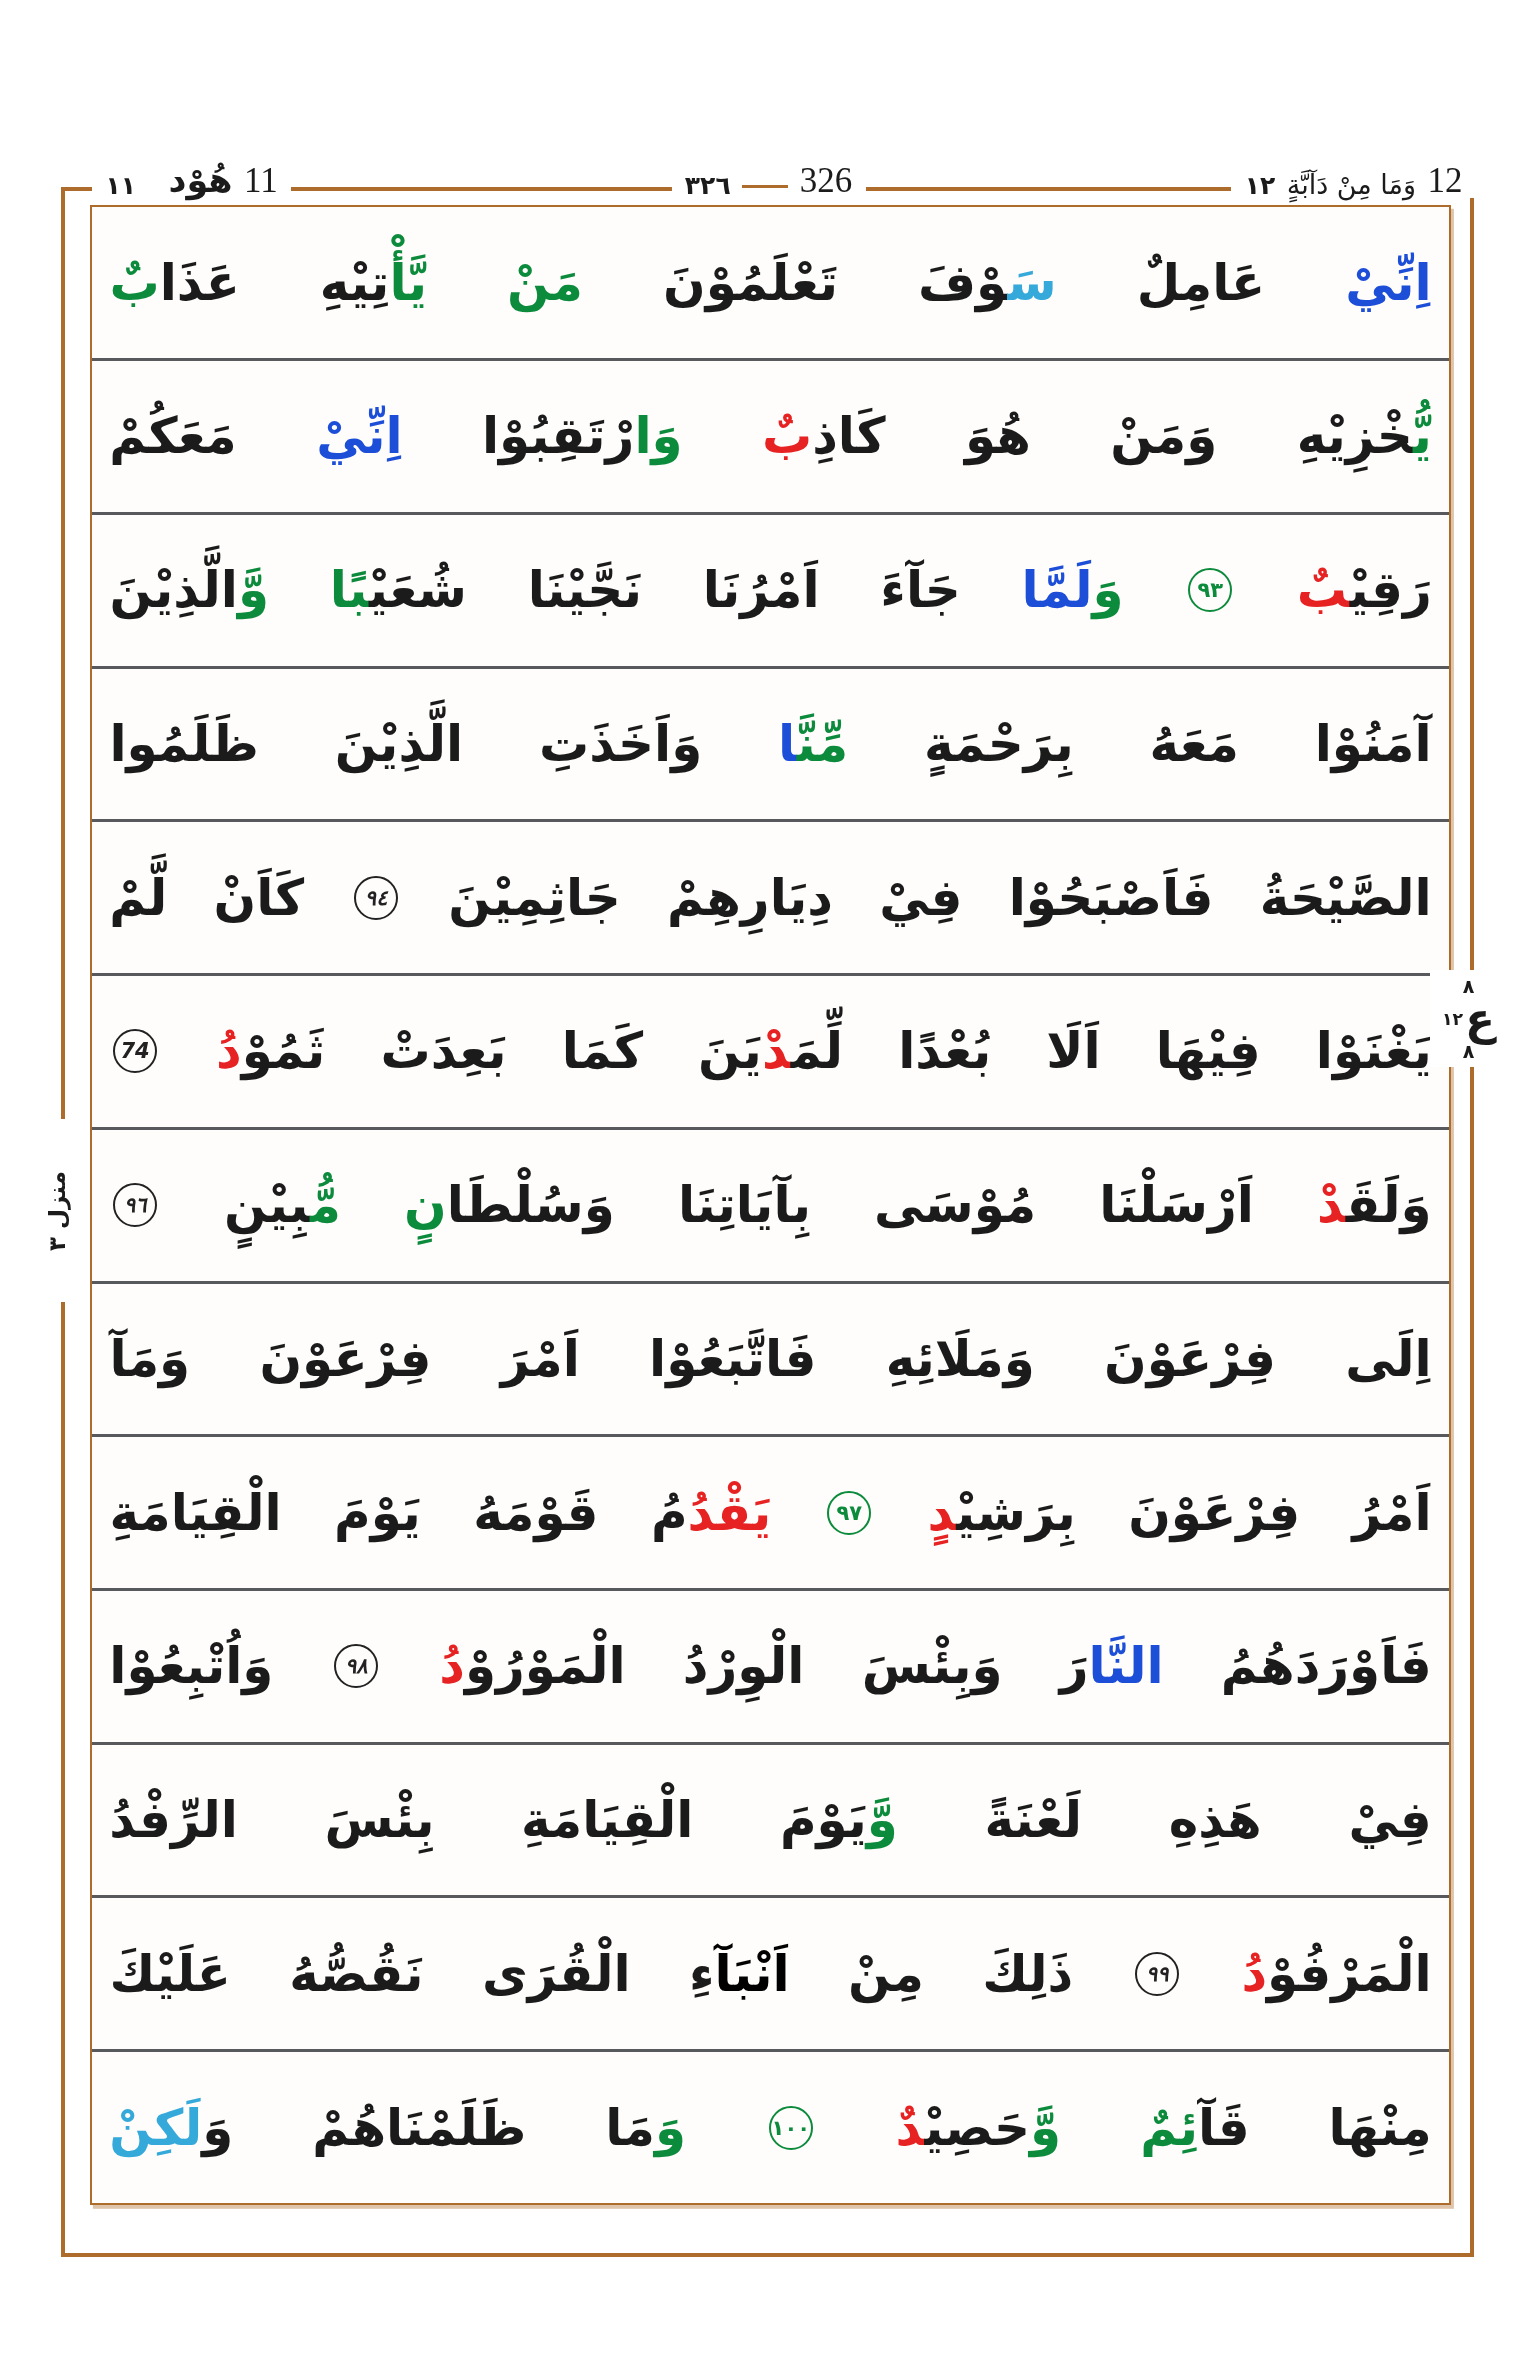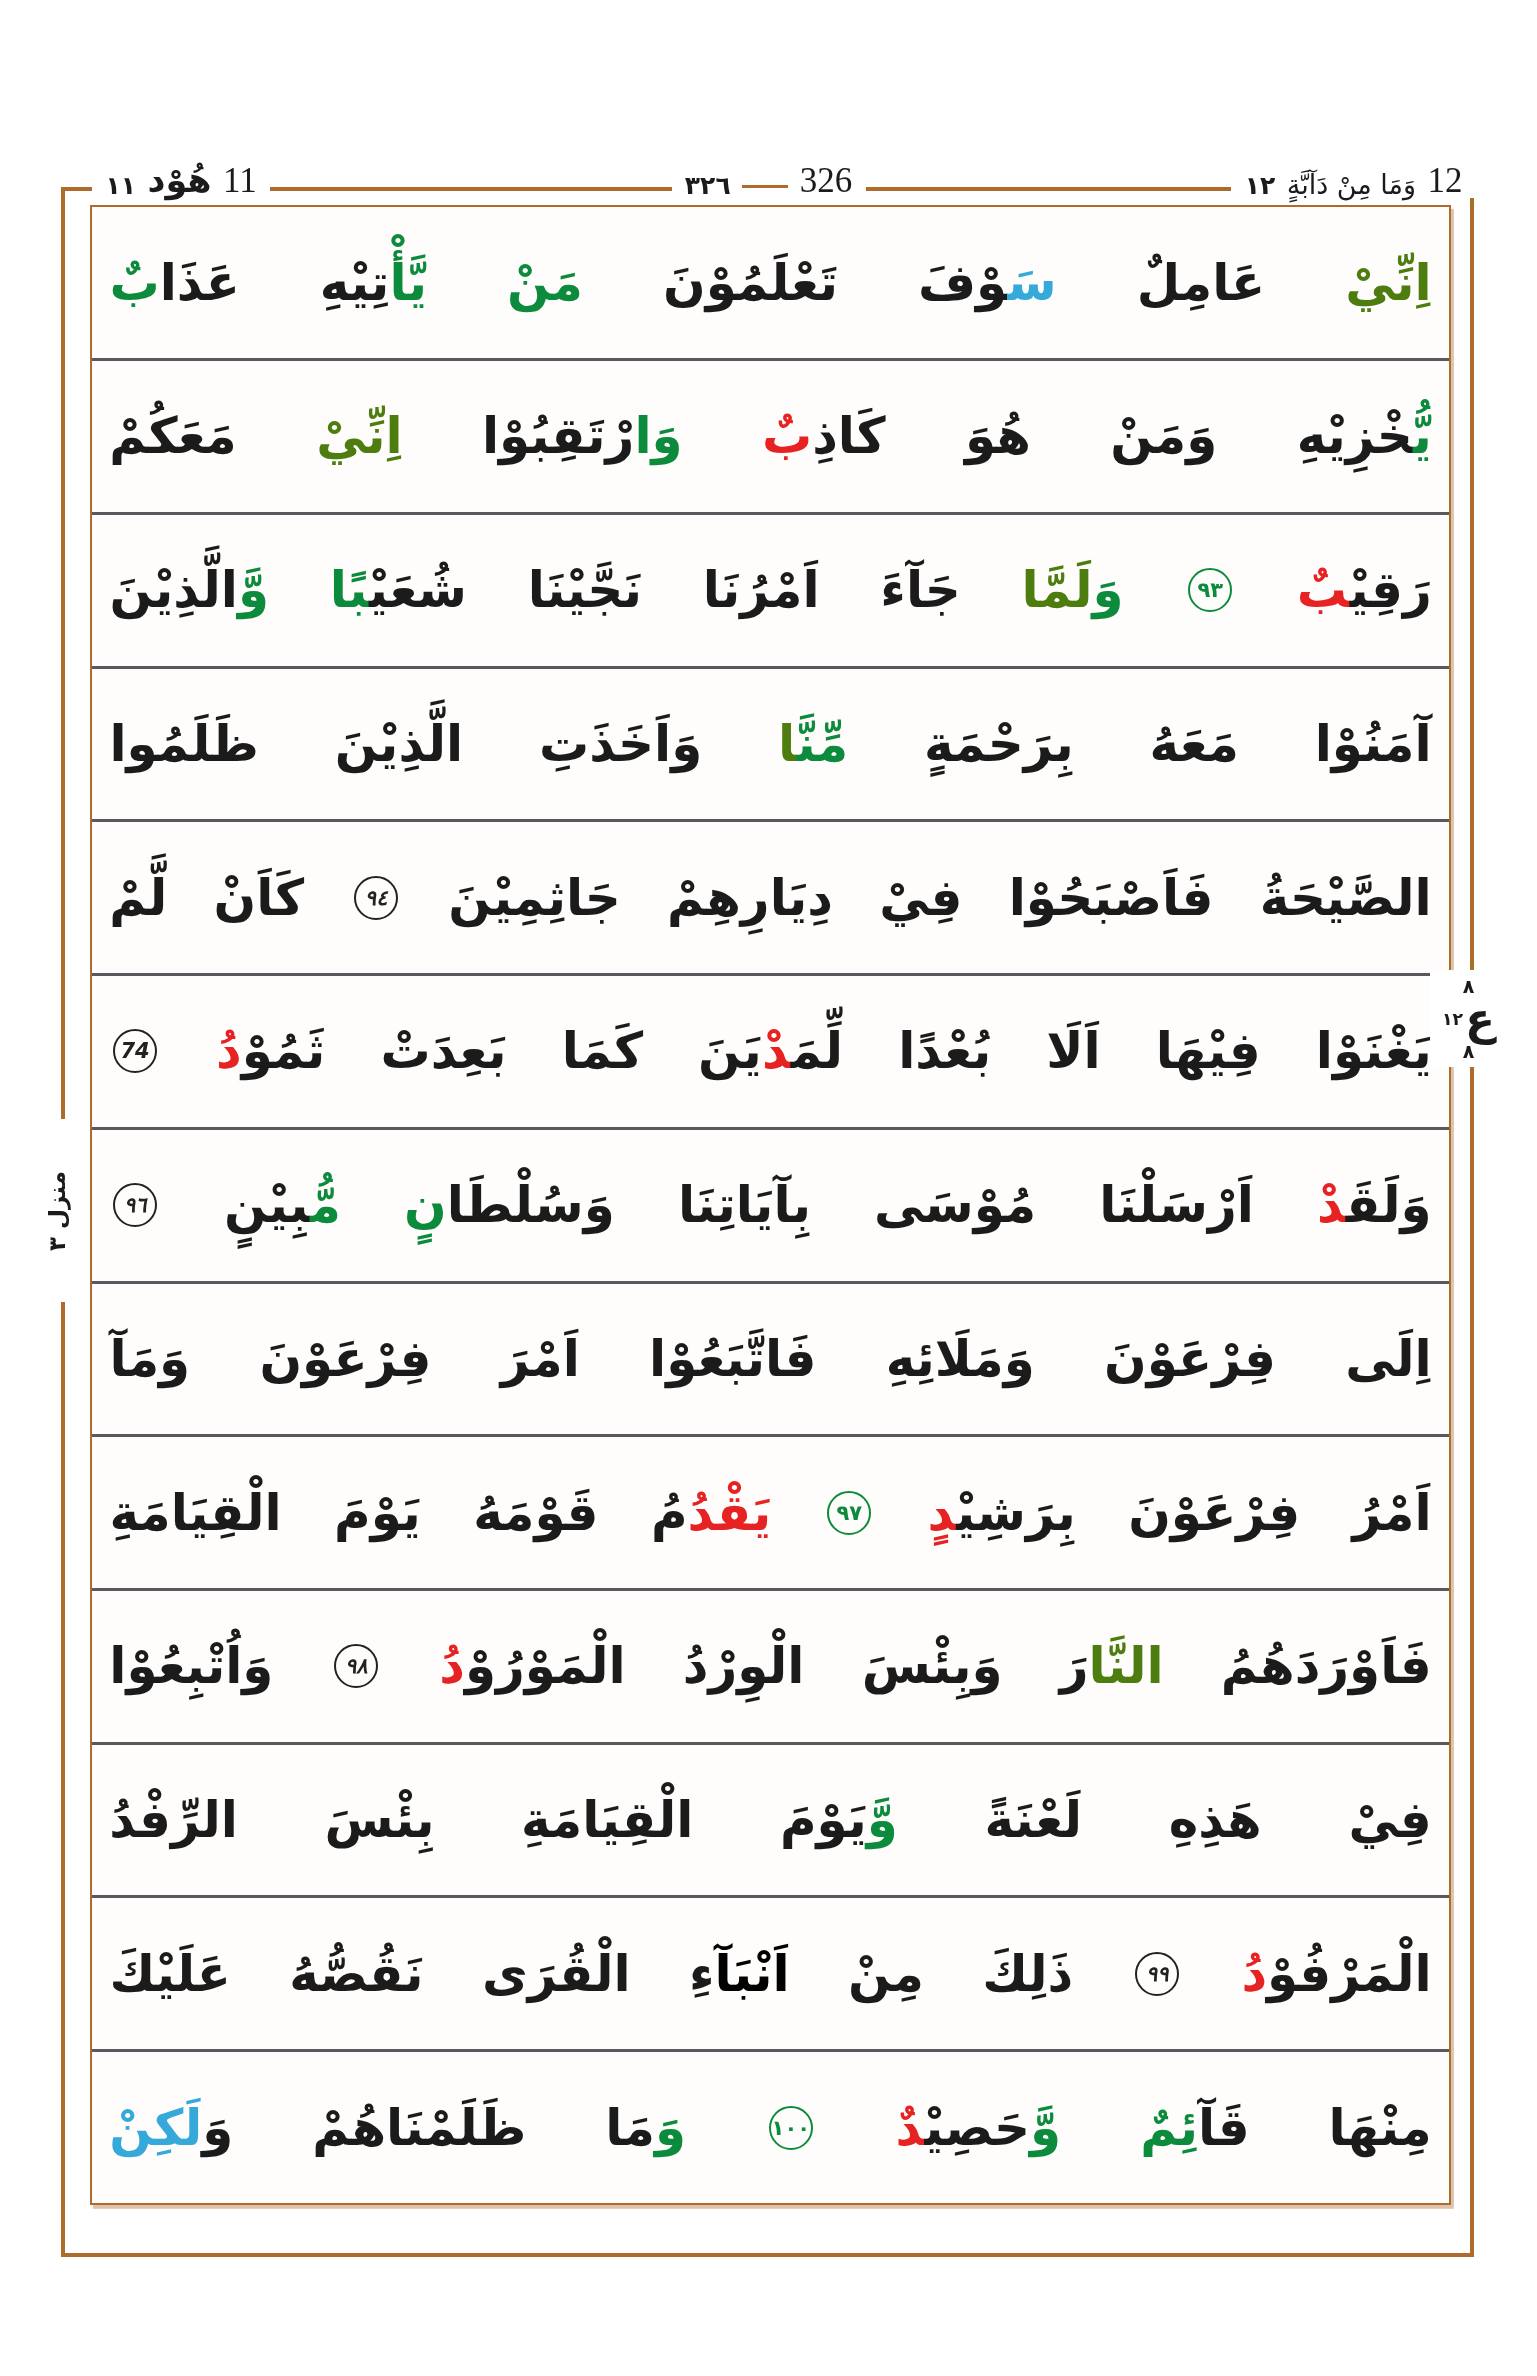--- a/index.html
+++ b/index.html
@@ -21,31 +21,31 @@
   .hdr{
     position:absolute;top:150px;height:48px;z-index:3;background:#ffffff;
     display:flex;direction:rtl;align-items:flex-end;gap:11.5px;padding:0 13.4px;
     line-height:1;white-space:nowrap;
   }
   .hdr-surah{left:92px;}
   .hdr-page{left:50%;transform:translateX(-50%);}
   .hdr-juz{right:61px;}
   .hdr .w-num{font-family:"Liberation Serif",serif;font-size:35px;color:#1b1b1b;direction:ltr;}
   .hdr .a-num{font-size:25px;font-weight:bold;color:#1b1b1b;}
-  .hdr .a-name{font-size:35px;font-weight:bold;color:#1b1b1b;}
+  .hdr .a-name{font-size:35px;font-weight:bold;color:#1b1b1b;margin-left:21px;}
   .hdr .a-name-sm{font-size:27px;font-weight:normal;color:#1b1b1b;}
   .hdr .dash{display:inline-block;width:46px;border-bottom:3.8px solid #ad6b2c;margin-bottom:9.6px;}
   
   .row{
     flex:1;display:flex;direction:rtl;align-items:center;justify-content:space-between;
     padding:0 17.3px;font-size:50px;font-weight:bold;color:#1b1b1b;overflow:visible;
   }
   .row:not(:last-child){border-bottom:3.8px solid #58595d;}
   .word{white-space:nowrap;}
-  .c-k{color:#1b1b1b;} .c-g{color:#0d8b3d;} .c-o{color:#4d7c0f;}
+  .c-k{color:#1b1b1b;} .c-g{color:#0d8b3d;} .c-o{color:#1d4ed8;}
   .c-r{color:#e62222;} .c-b{color:#35a9da;} .c-n{color:#000000;}
   .verse{
     display:inline-flex;align-items:center;justify-content:center;
     width:44px;height:44px;border-radius:50%;border:2.9px solid #222;
     font-size:21px;font-weight:bold;margin:0 3.8px;flex:0 0 auto;box-sizing:border-box;text-align:center;
   }
   .verse.vg{border-color:#0d8b3d;color:#0d8b3d;}
   .verse.vk{border-color:#222;color:#222;font-style:italic;}
   
   .ruku{

